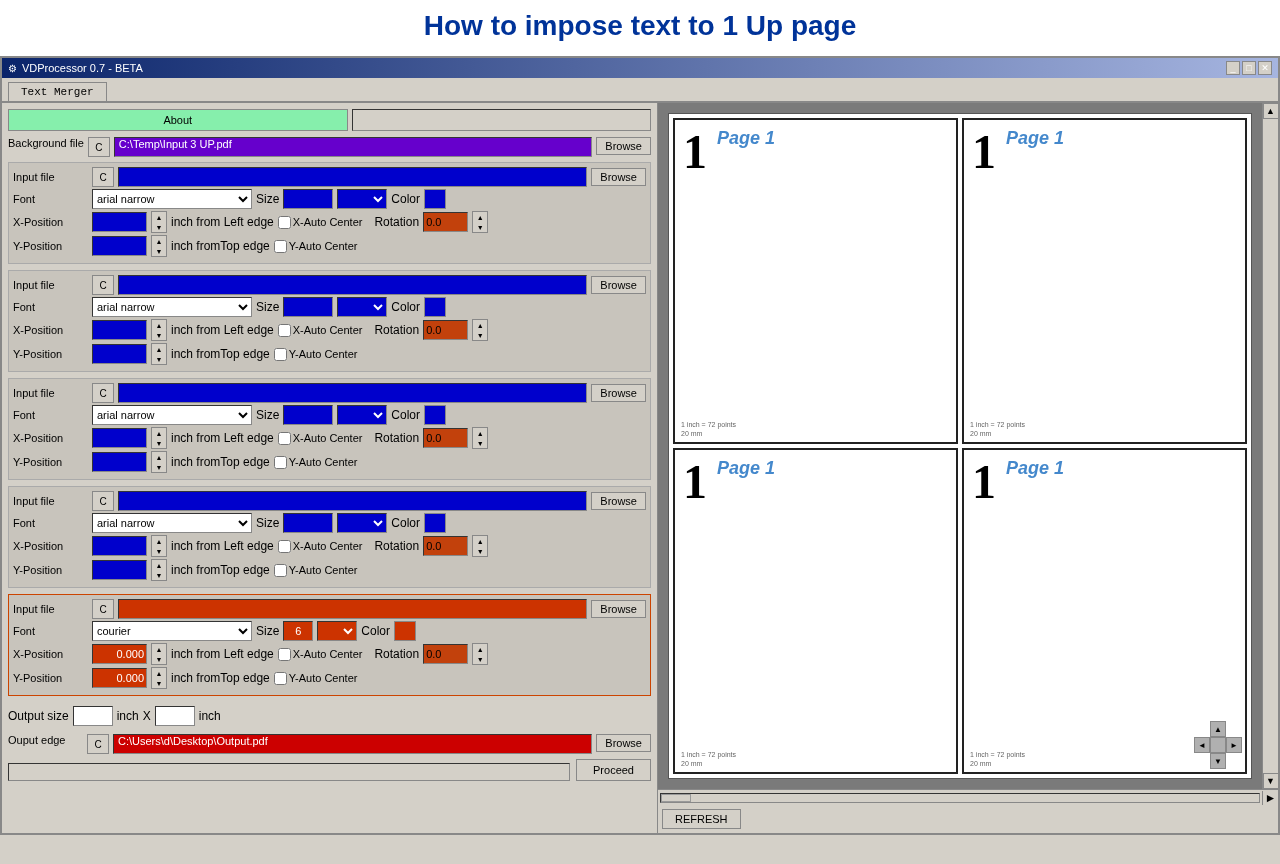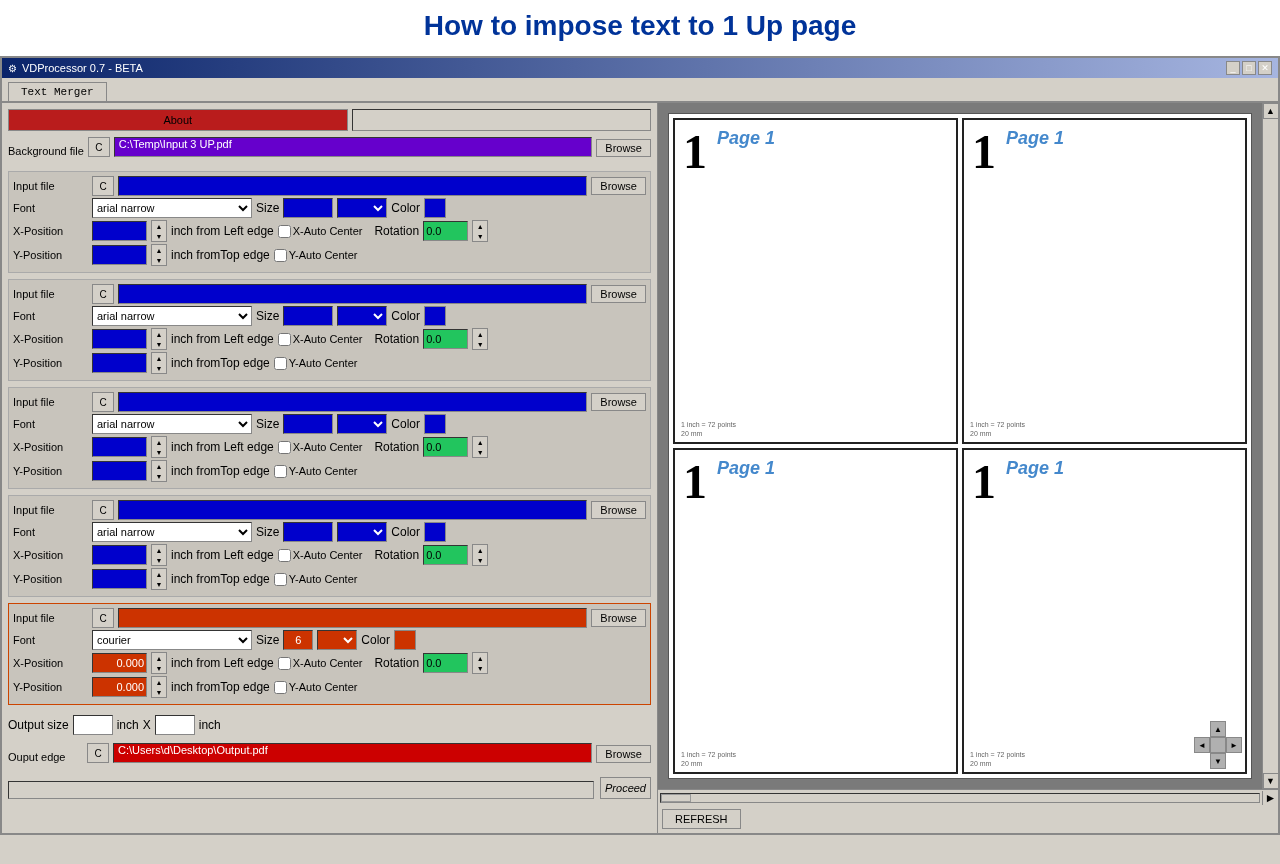--- a/index.html
+++ b/index.html
@@ -75,40 +75,40 @@
       flex-direction: column;
     }
 
     .about-row {
       display: flex;
       gap: 4px;
       margin-bottom: 2px;
     }
 
     .about-btn {
-      background: #b91c1c;
+      background: #86efac;
       border: 1px solid #888;
       padding: 3px 20px;
       font-size: 11px;
       cursor: pointer;
       flex: 1;
     }
 
     .about-right {
       flex: 1;
       background: #d4d0c8;
       border: 1px inset #888;
       height: 22px;
     }
 
     .bg-file-row {
       display: flex;
-      align-items: flex-end;
+      align-items: flex-start;
       gap: 4px;
-      margin-bottom: 10px;
+      margin-bottom: 1px;
     }
 
     .label { font-size: 11px; min-width: 75px; }
     .c-btn {
       background: #d4d0c8;
       border: 1px solid #888;
       width: 22px;
       height: 20px;
       font-size: 10px;
       cursor: pointer;
@@ -244,21 +244,21 @@
       cursor: pointer;
       line-height: 1;
     }
 
     .checkbox-label { display: flex; align-items: center; gap: 2px; font-size: 11px; }
     .checkbox-label input { margin: 0; }
 
     .rotation-input {
       width: 45px;
       height: 20px;
-      background: #22c55e;
+      background: #c2410c;
       border: 1px inset #888;
       font-size: 11px;
       padding: 0 2px;
     }
 
     .output-size-row { display: flex; align-items: center; gap: 4px; margin: 4px 0; }
     .output-size-input {
       width: 40px;
       height: 20px;
       background: white;
@@ -271,26 +271,25 @@
       width: 100%;
       height: 18px;
       background: #d4d0c8;
       border: 1px inset #888;
       margin-top: 4px;
     }
 
     .proceed-btn {
       background: #d4d0c8;
       border: 1px solid #888;
-      padding: 4px 4px;
+      padding: 4px 16px;
       font-size: 11px;
       cursor: pointer;
       white-space: nowrap;
       align-self: flex-end;
-      font-style: italic;
     }
 
     #preview-area {
       flex: 1;
       background: #7a7a7a;
       position: relative;
       overflow: hidden;
     }
 
     .page-cell {

